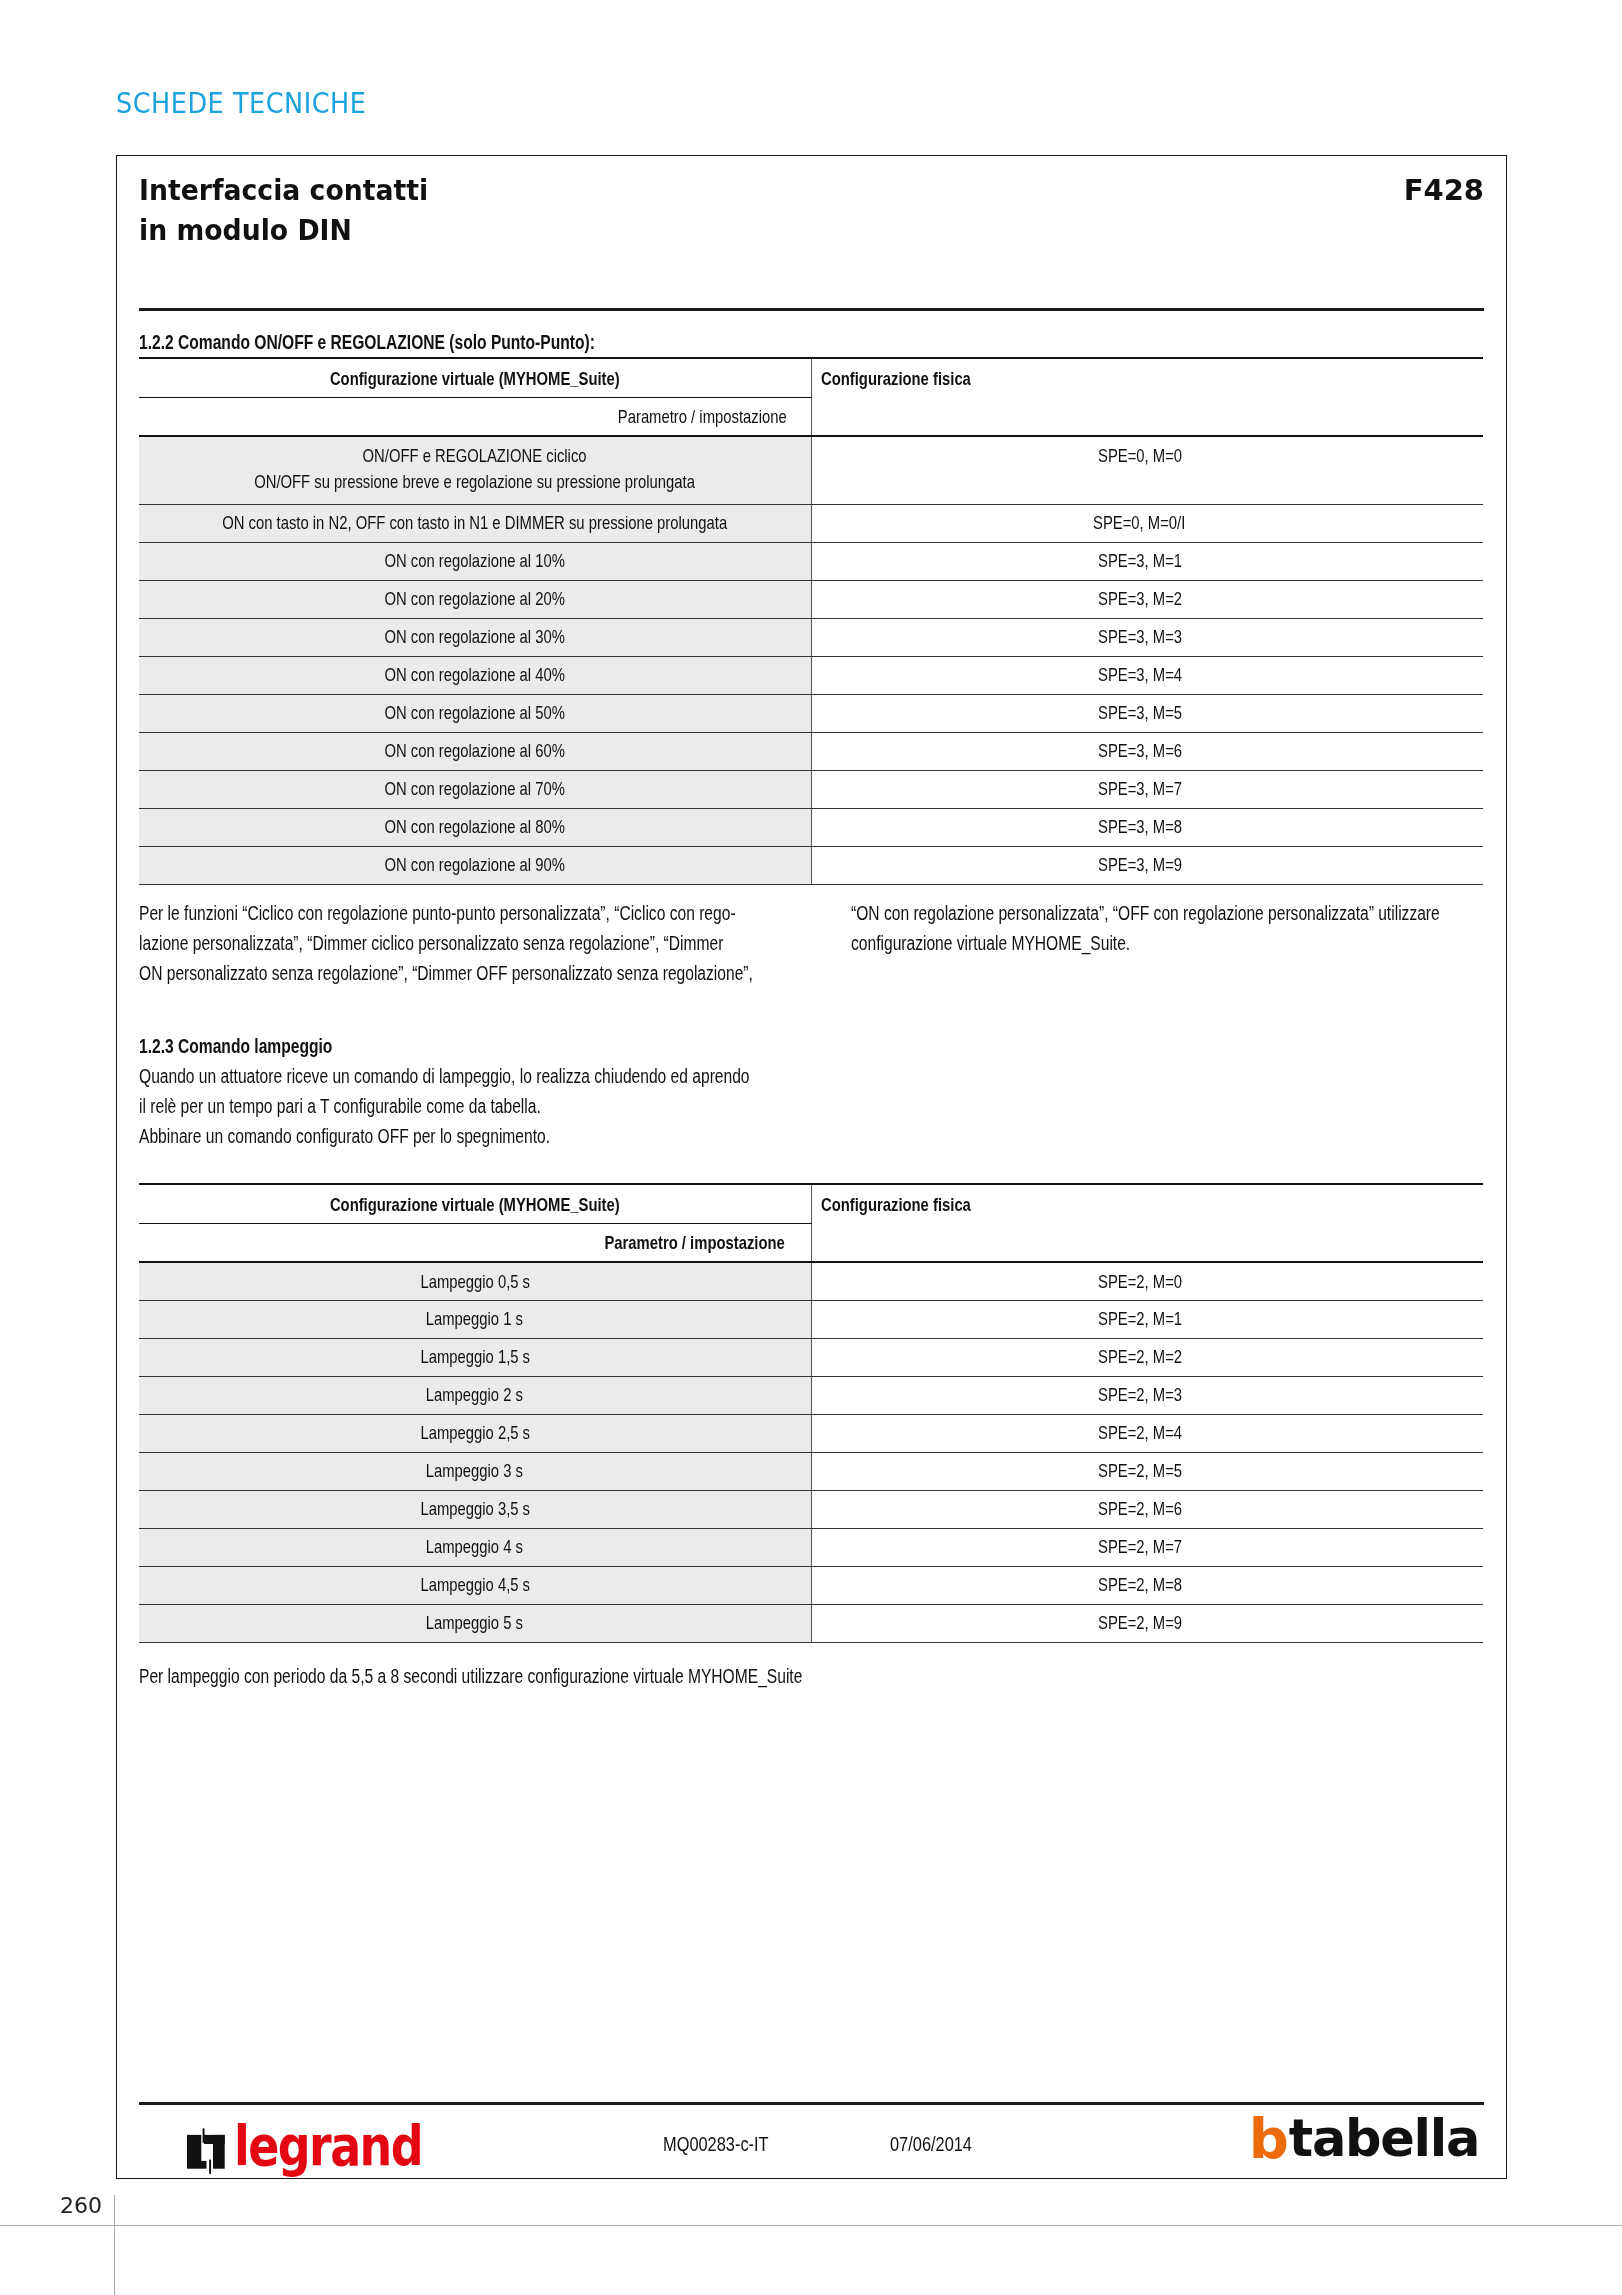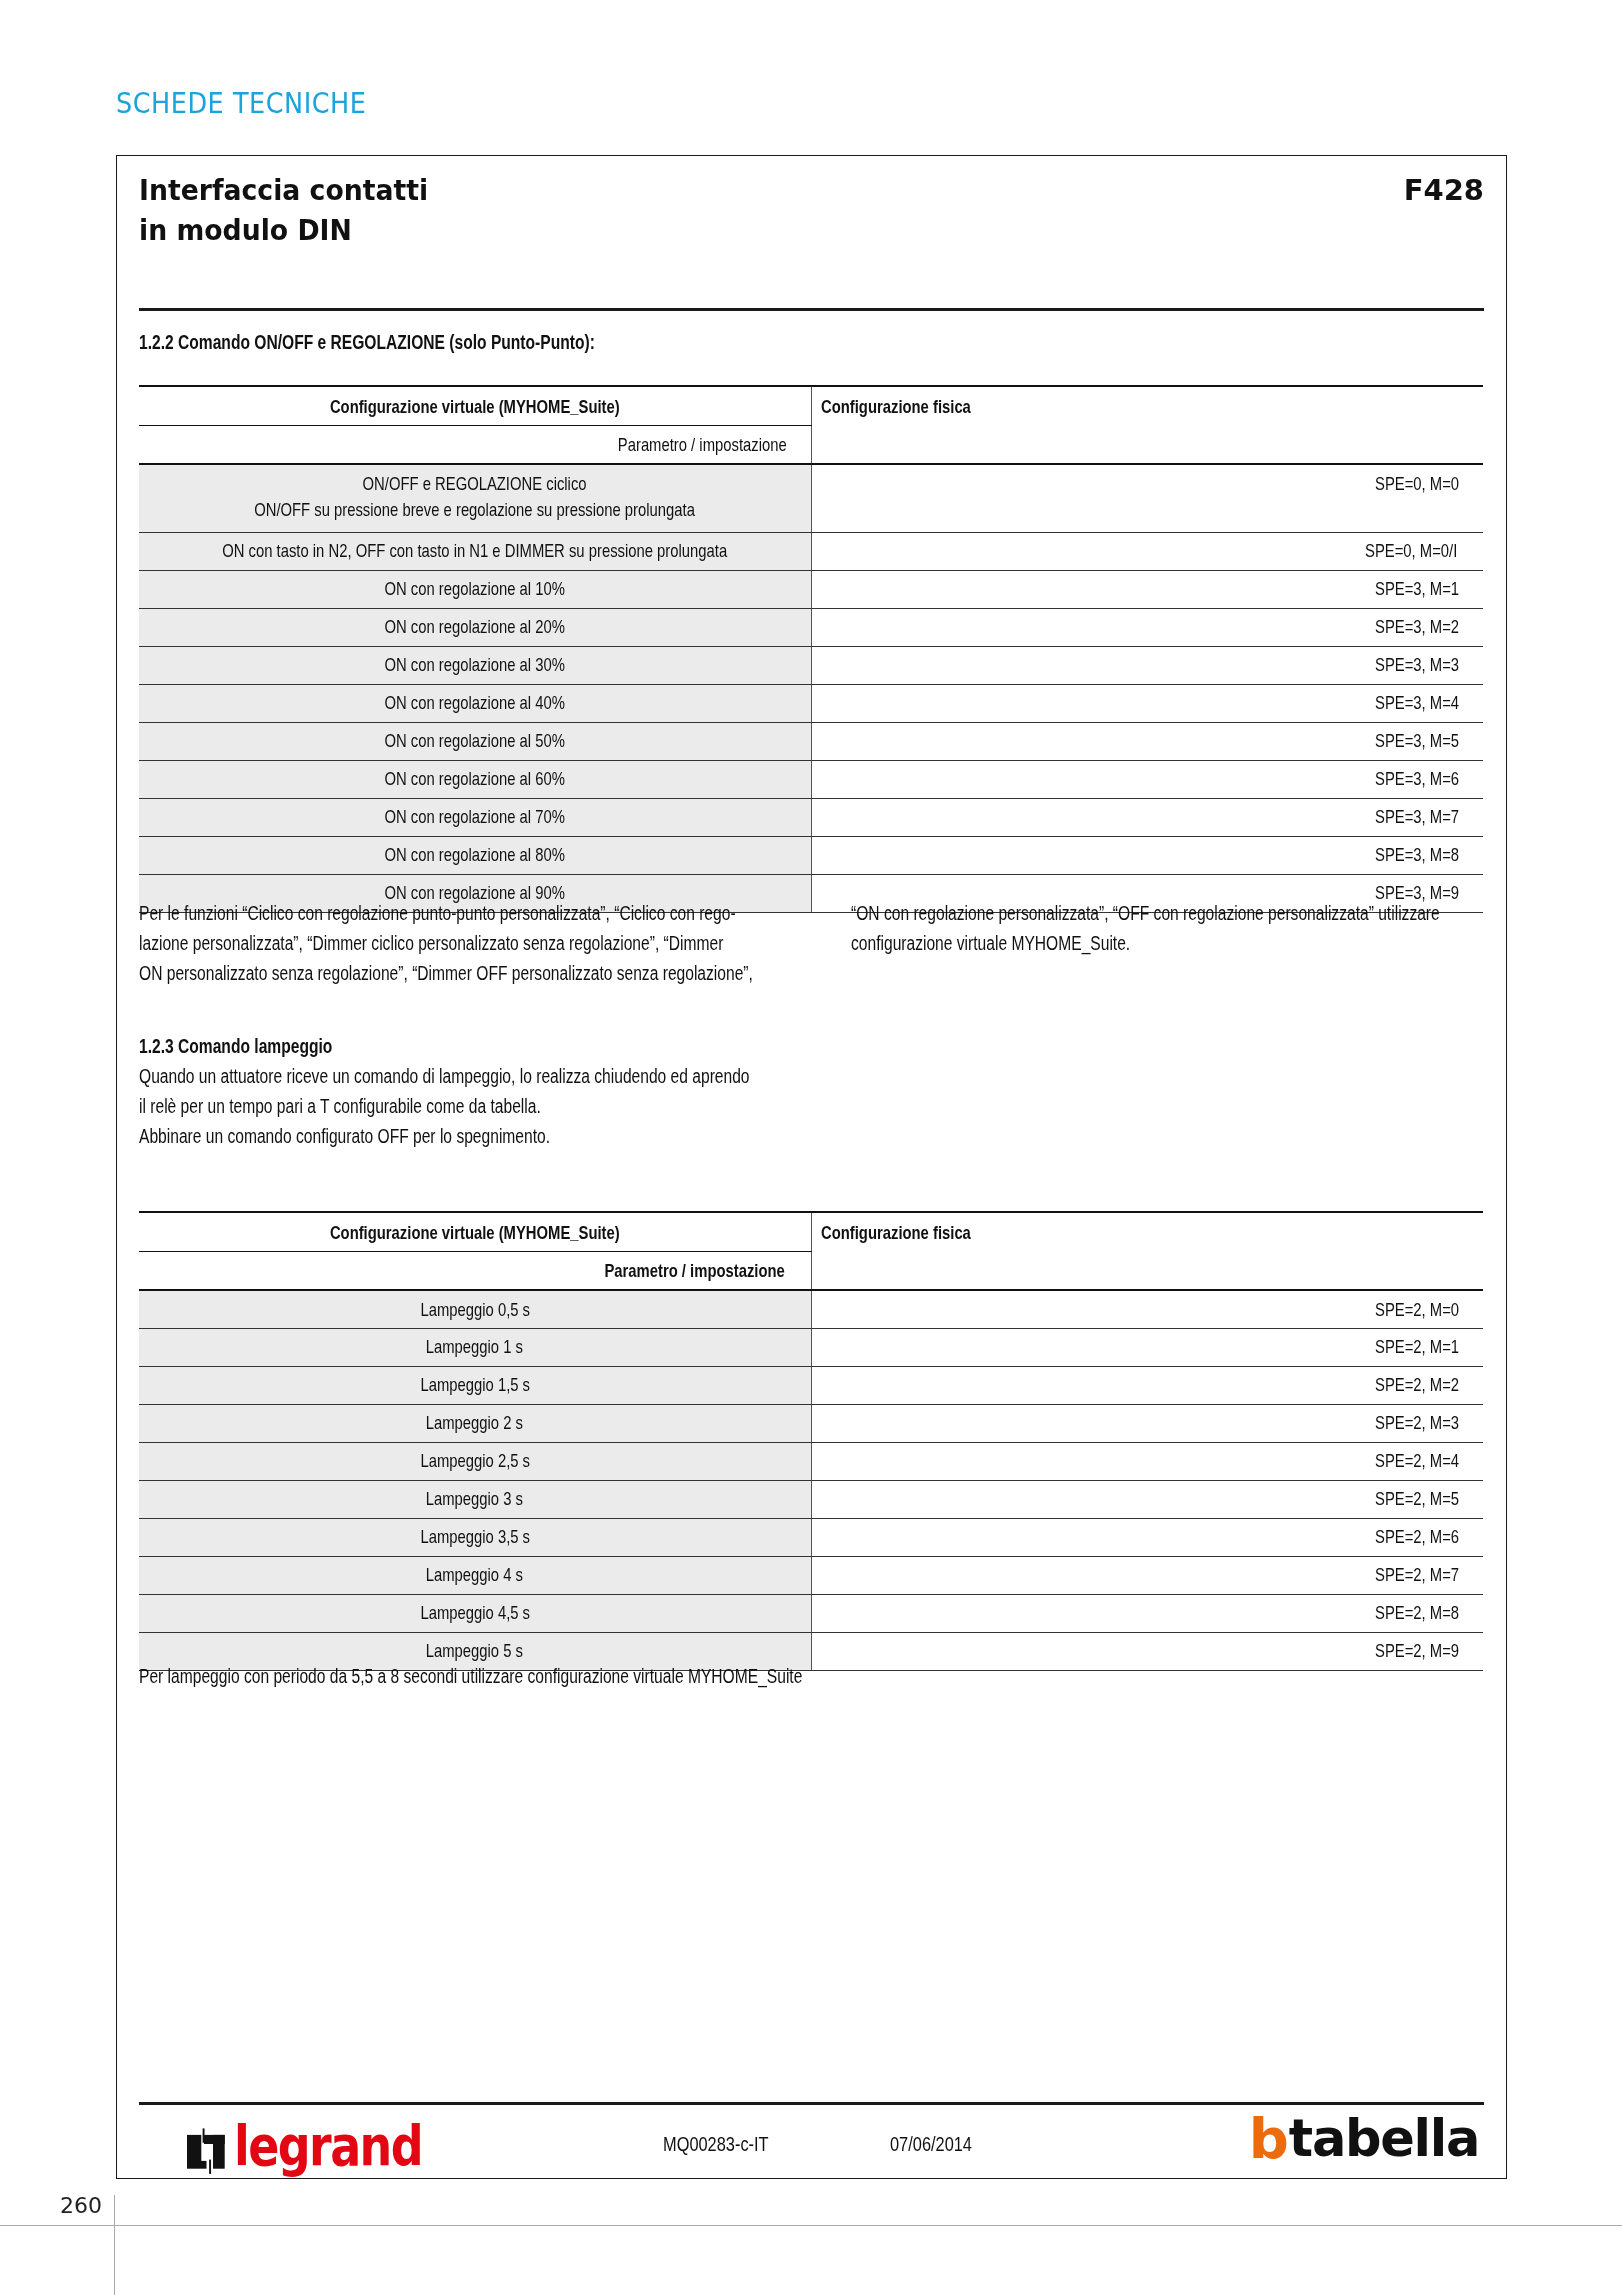--- a/index.html
+++ b/index.html
@@ -29,24 +29,24 @@
     .title-rule { position: absolute; left: 139px; top: 308px; width: 1345px; height: 2.6px; background: #1a1a1a; }
 
     .narrow { display: inline-block; transform: scaleX(0.78); transform-origin: left center; white-space: nowrap; }
     .narrow.center { transform-origin: center center; }
 
     .sec-heading {
       position: absolute; left: 139px; font-size: 20px; font-weight: bold; line-height: 26px;
     }
 
     
-    .spec-table { position: absolute; left: 139px; width: 1344px; border-collapse: collapse; table-layout: fixed; margin-top: 28px; }
+    .spec-table { position: absolute; left: 139px; width: 1344px; border-collapse: collapse; table-layout: fixed; }
     .spec-table td { font-size: 19px; line-height: 26px; vertical-align: top; overflow: hidden; }
     .spec-table .col-virt { width: 914px; text-align: center; background: #ebebeb; border-right: 1.3px solid #555; }
-    .spec-table .col-fis { width: 430px; text-align: right; padding-left: 9px; }
+    .spec-table .col-fis { width: 430px; text-align: center; padding-left: 9px; }
     .spec-table tr.row td { border-bottom: 1.9px solid #333; height: 38px; padding-top: 5.8px; }
     .spec-table tr.row.tall td { height: 68px; }
     .spec-table .hdr-virt { background: #fff; border-top: 2.6px solid #111; border-bottom: 1.9px solid #111; height: 39px; padding-top: 6.5px; font-weight: bold; text-align: center; border-right: 1.3px solid #555; }
     .spec-table .hdr-fis { background: #fff; border-top: 2.6px solid #111; border-bottom: 2.6px solid #111; font-weight: bold; padding-left: 9px; padding-top: 6.5px; vertical-align: top; }
     .spec-table .hdr-param { background: #fff; border-bottom: 2.6px solid #111; height: 39px; padding-top: 6.5px; text-align: right; border-right: 1.3px solid #555; }
     .spec-table .hdr-param.bold { font-weight: bold; }
 
     .para { position: absolute; font-size: 20px; line-height: 30px; }
     .para .line { display: block; white-space: nowrap; transform: scaleX(0.78); transform-origin: left center; }
 

